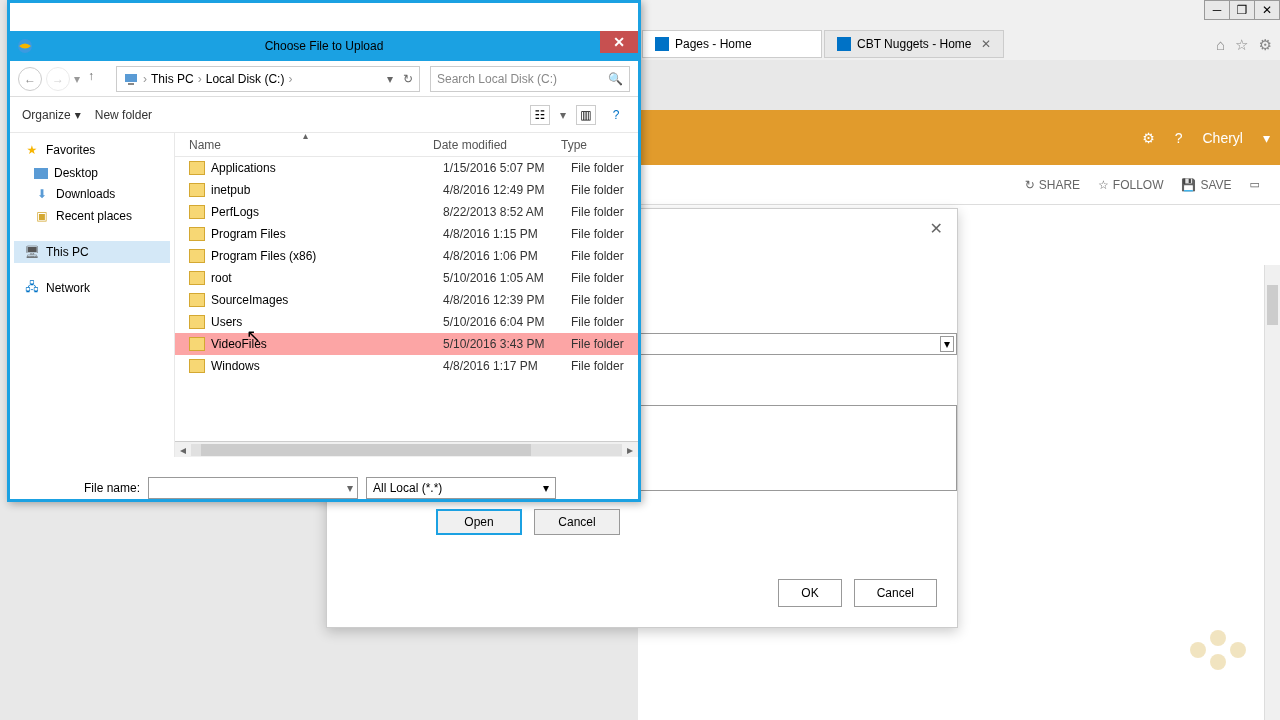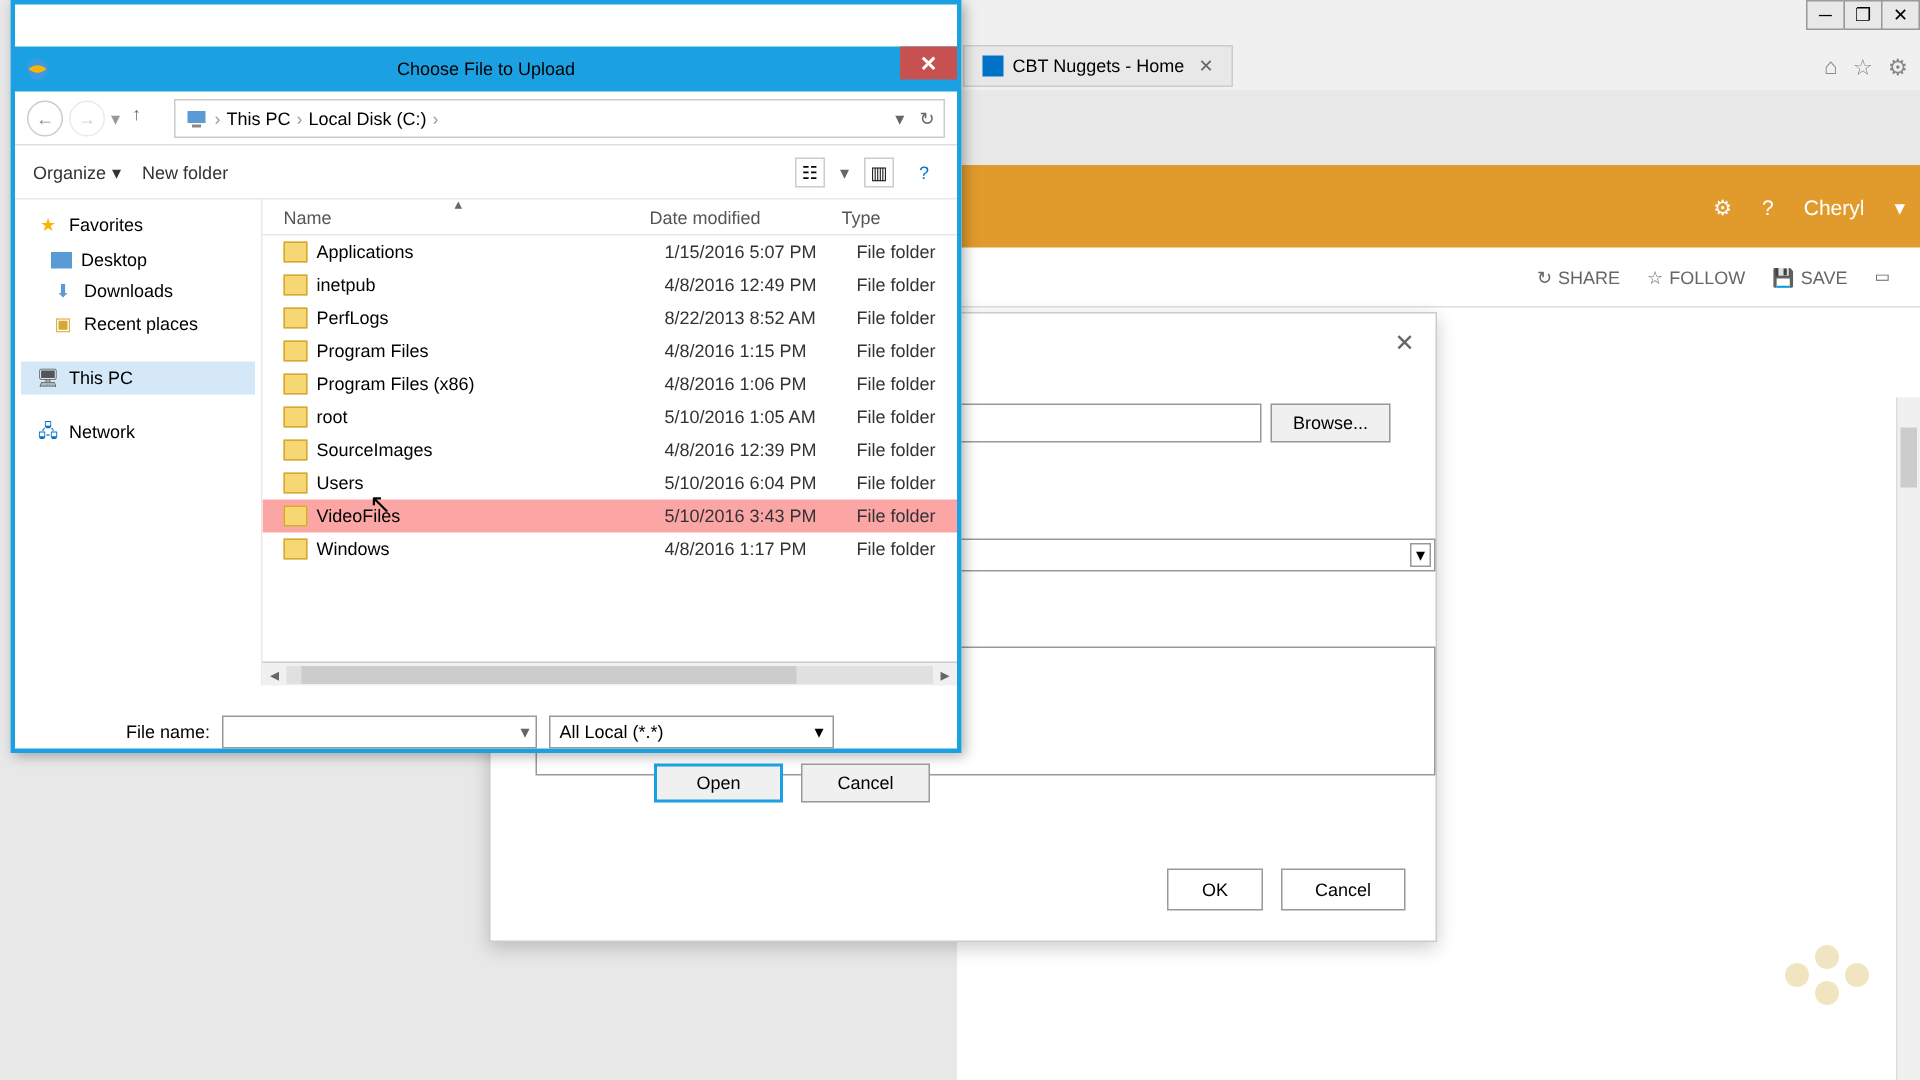--- a/index.html
+++ b/index.html
@@ -113,20 +113,24 @@
 </head>
 <body>
 
 <div class="browser-chrome">
   <div class="window-controls">
     <div class="window-btn">─</div>
     <div class="window-btn">❐</div>
     <div class="window-btn">✕</div>
   </div>
   <div class="browser-tabs">
+    <div class="browser-tab">
+      <span class="tab-icon"></span>
+      <span>Pages - Home</span>
+    </div>
     <div class="browser-tab inactive">
       <span class="tab-icon"></span>
       <span>CBT Nuggets - Home</span>
       <span class="tab-close">✕</span>
     </div>
   </div>
   <div class="browser-icons">
     <span>⌂</span>
     <span>☆</span>
     <span>⚙</span>
@@ -157,24 +161,20 @@
     <div class="sp-tool">▭</div>
   </div>
   <div class="scrollbar">
       <div class="scroll-thumb"></div>
     </div>
 </div>
 
 <div class="sp-dialog">
   <span class="sp-dialog-close">✕</span>
   <div class="sp-dialog-body">
-    <div class="sp-browse-row">
-      <div class="sp-file-input"></div>
-      <button class="sp-browse-btn">Browse...</button>
-    </div>
     <div class="sp-checkbox-row">version to existing files</div>
     <div class="sp-select-row">
       <div class="sp-select" style="display:flex;align-items:center;justify-content:flex-end;padding-right:2px;">
           <span style="border:1px solid #999;padding:0 3px;">▾</span>
         </div>
     </div>
     <div class="sp-textarea"></div>
   </div>
   <div class="sp-dialog-buttons">
     <button class="sp-btn">OK</button>
@@ -205,20 +205,24 @@
             <rect x="5" y="12" width="6" height="2" fill="#888"></rect>
           </svg></span>
       <span class="bc-sep">›</span>
       <span>This PC</span>
       <span class="bc-sep">›</span>
       <span>Local Disk (C:)</span>
       <span class="bc-sep">›</span>
       <span class="bc-drop">▾</span>
       <span class="bc-refresh">↻</span>
     </div>
+    <div class="search-box">
+      <span>Search Local Disk (C:)</span>
+      <span class="search-icon">🔍</span>
+    </div>
   </div>
 
   <div class="fd-toolbar">
     <div class="tb-item">
         <span>Organize</span>
         <span>▾</span>
       </div>
     <div class="tb-item">New folder</div>
     <div class="tb-right">
       <div class="tb-icon">☷</div>

